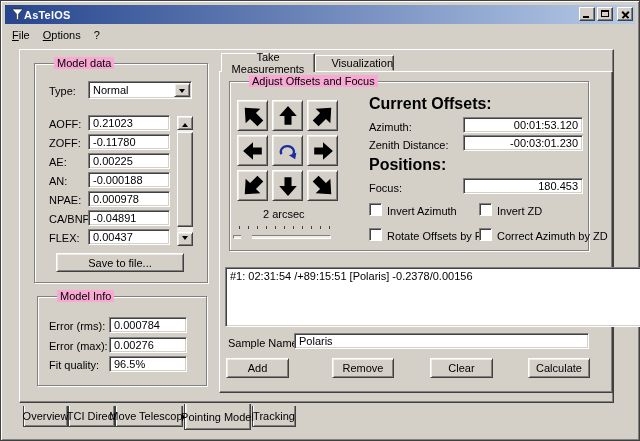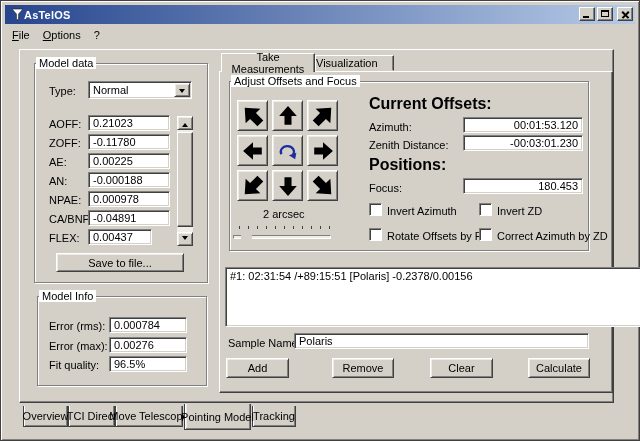--- a/index.html
+++ b/index.html
@@ -55,21 +55,21 @@
     box-shadow: inset -1px -1px 0 #808080;
   }
 
   
   .groupbox {
     position:absolute;
     border:1px solid #808080;
     box-shadow: inset 1px 1px 0 #fff, 1px 1px 0 #fff;
   }
   .legend {
-    position:absolute; top:-7px; left:1px; background:#ffffff; padding:0 3px;
+    position:absolute; top:-7px; left:19px; background:#f9a8d4; padding:0 3px;
     line-height: 12px; white-space: nowrap; text-align: center;
   }
 
   
   .sunken {
     background:#fff;
     border:1px solid; border-color:#808080 #fff #fff #808080;
     box-shadow: inset 1px 1px 0 #404040, inset -1px -1px 0 #d4d0c8;
   }
   input.sunken {
@@ -121,21 +121,21 @@
 
   
   .listbox { position:absolute; overflow:hidden; }
   .list-item { padding:2px 4px; white-space:nowrap; }
 
   
   .ttab {
     position:absolute; background:#d4d0c8; text-align:center;
     border:1px solid; border-color:#fff #404040 #d4d0c8 #fff;
     box-shadow: inset -1px 0 0 #808080;
-    display:flex; align-items:center; justify-content:flex-start;
+    display:flex; align-items:center; justify-content:flex-end;
   }
   .ttab.selected { z-index: 3; border-bottom: none; }
 
   
   .btab {
     position:absolute; top:405px; height:21px; background:#d4d0c8;
     border:1px solid #404040; border-top:none;
     box-shadow: inset 1px 0 0 #fff, inset -1px -1px 0 #808080;
     display:flex; align-items:center; justify-content:center; white-space:nowrap;
   }
@@ -194,21 +194,21 @@
   <input class="sunken abs" style="left: 87px; top: 133px; width: 82px; height: 16px;" value="-0.11780">
   <span class="lbl" style="left:48px;top:155px">AE:</span>
   <input class="sunken abs" style="left: 87px; top: 152px; width: 82px; height: 16px;" value="0.00225">
   <span class="lbl" style="left:48px;top:174px">AN:</span>
   <input class="sunken abs" style="left: 87px; top: 171px; width: 82px; height: 16px;" value="-0.000188">
   <span class="lbl" style="left:48px;top:193px">NPAE:</span>
   <input class="sunken abs" style="left: 87px; top: 190px; width: 82px; height: 16px;" value="0.000978">
   <span class="lbl" style="left:48px;top:212px">CA/BNP:</span>
   <input class="sunken abs" style="left: 87px; top: 209px; width: 82px; height: 16px;" value="-0.04891">
   <span class="lbl" style="left:48px;top:231px">FLEX:</span>
-  <input class="sunken abs" style="left: 87px; top: 228px; width: 64px; height: 16px;" value="0.00437">
+  <input class="sunken abs" style="left: 87px; top: 228px; width: 82px; height: 16px;" value="0.00437">
 
   <div class="sbar">
     <div class="btn sb-btn" style="top:0">
       <span class="tri-up" style="margin:0"></span>
     </div>
     <div class="sb-thumb"></div>
     <div class="btn sb-btn" style="bottom:0">
       <span class="tri-down" style="margin:0"></span>
     </div>
   </div>

